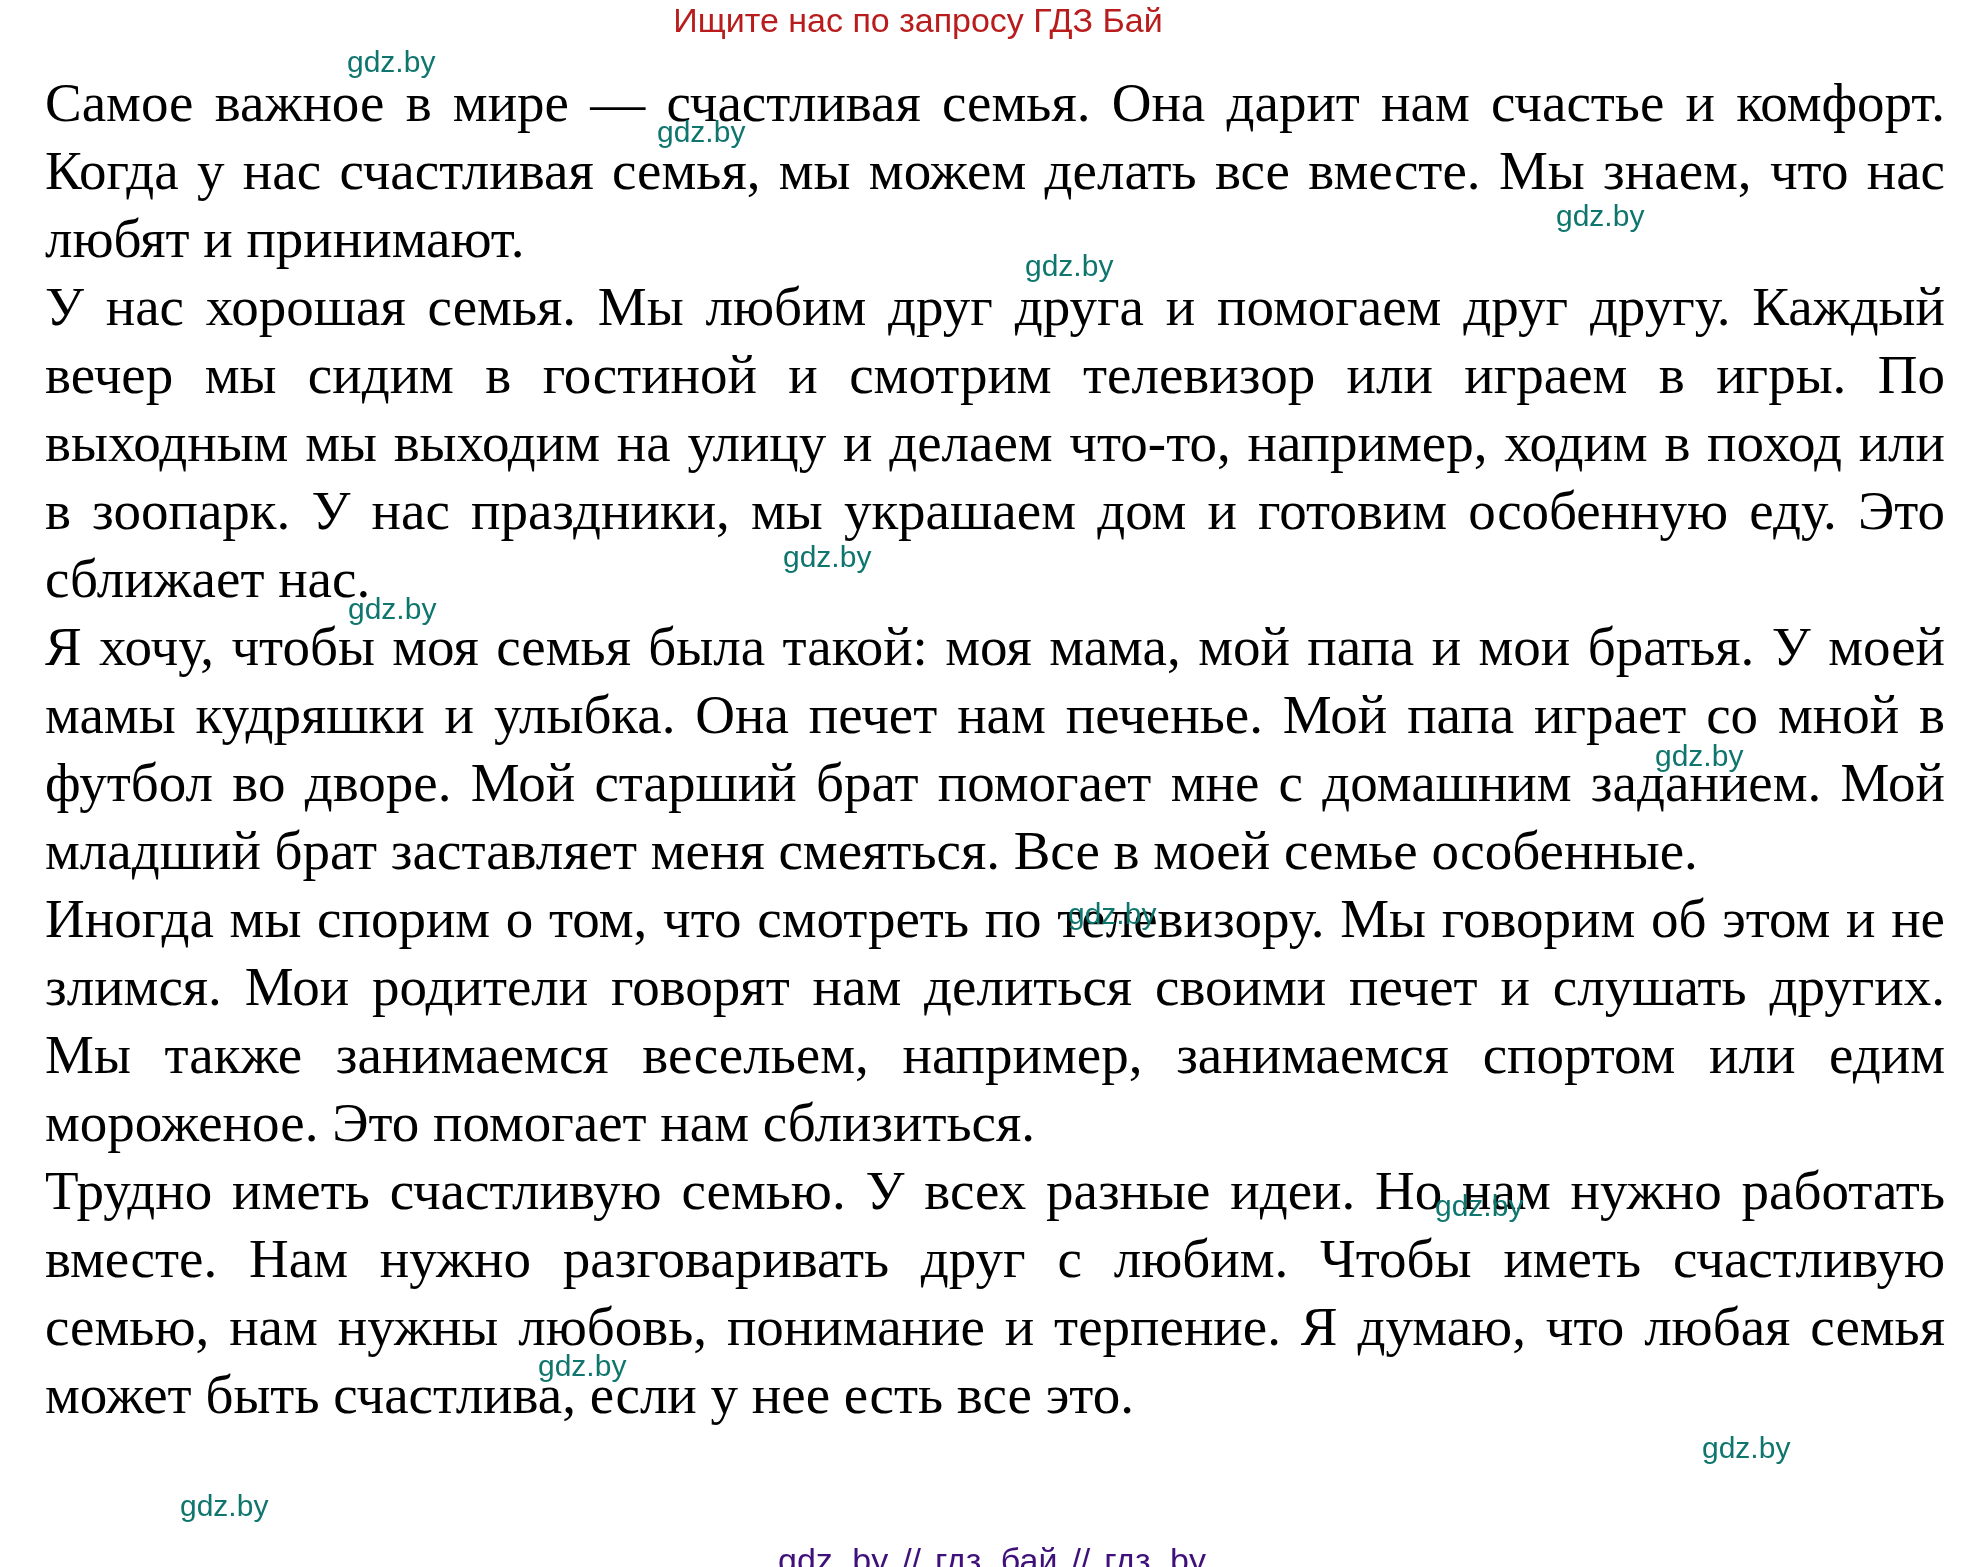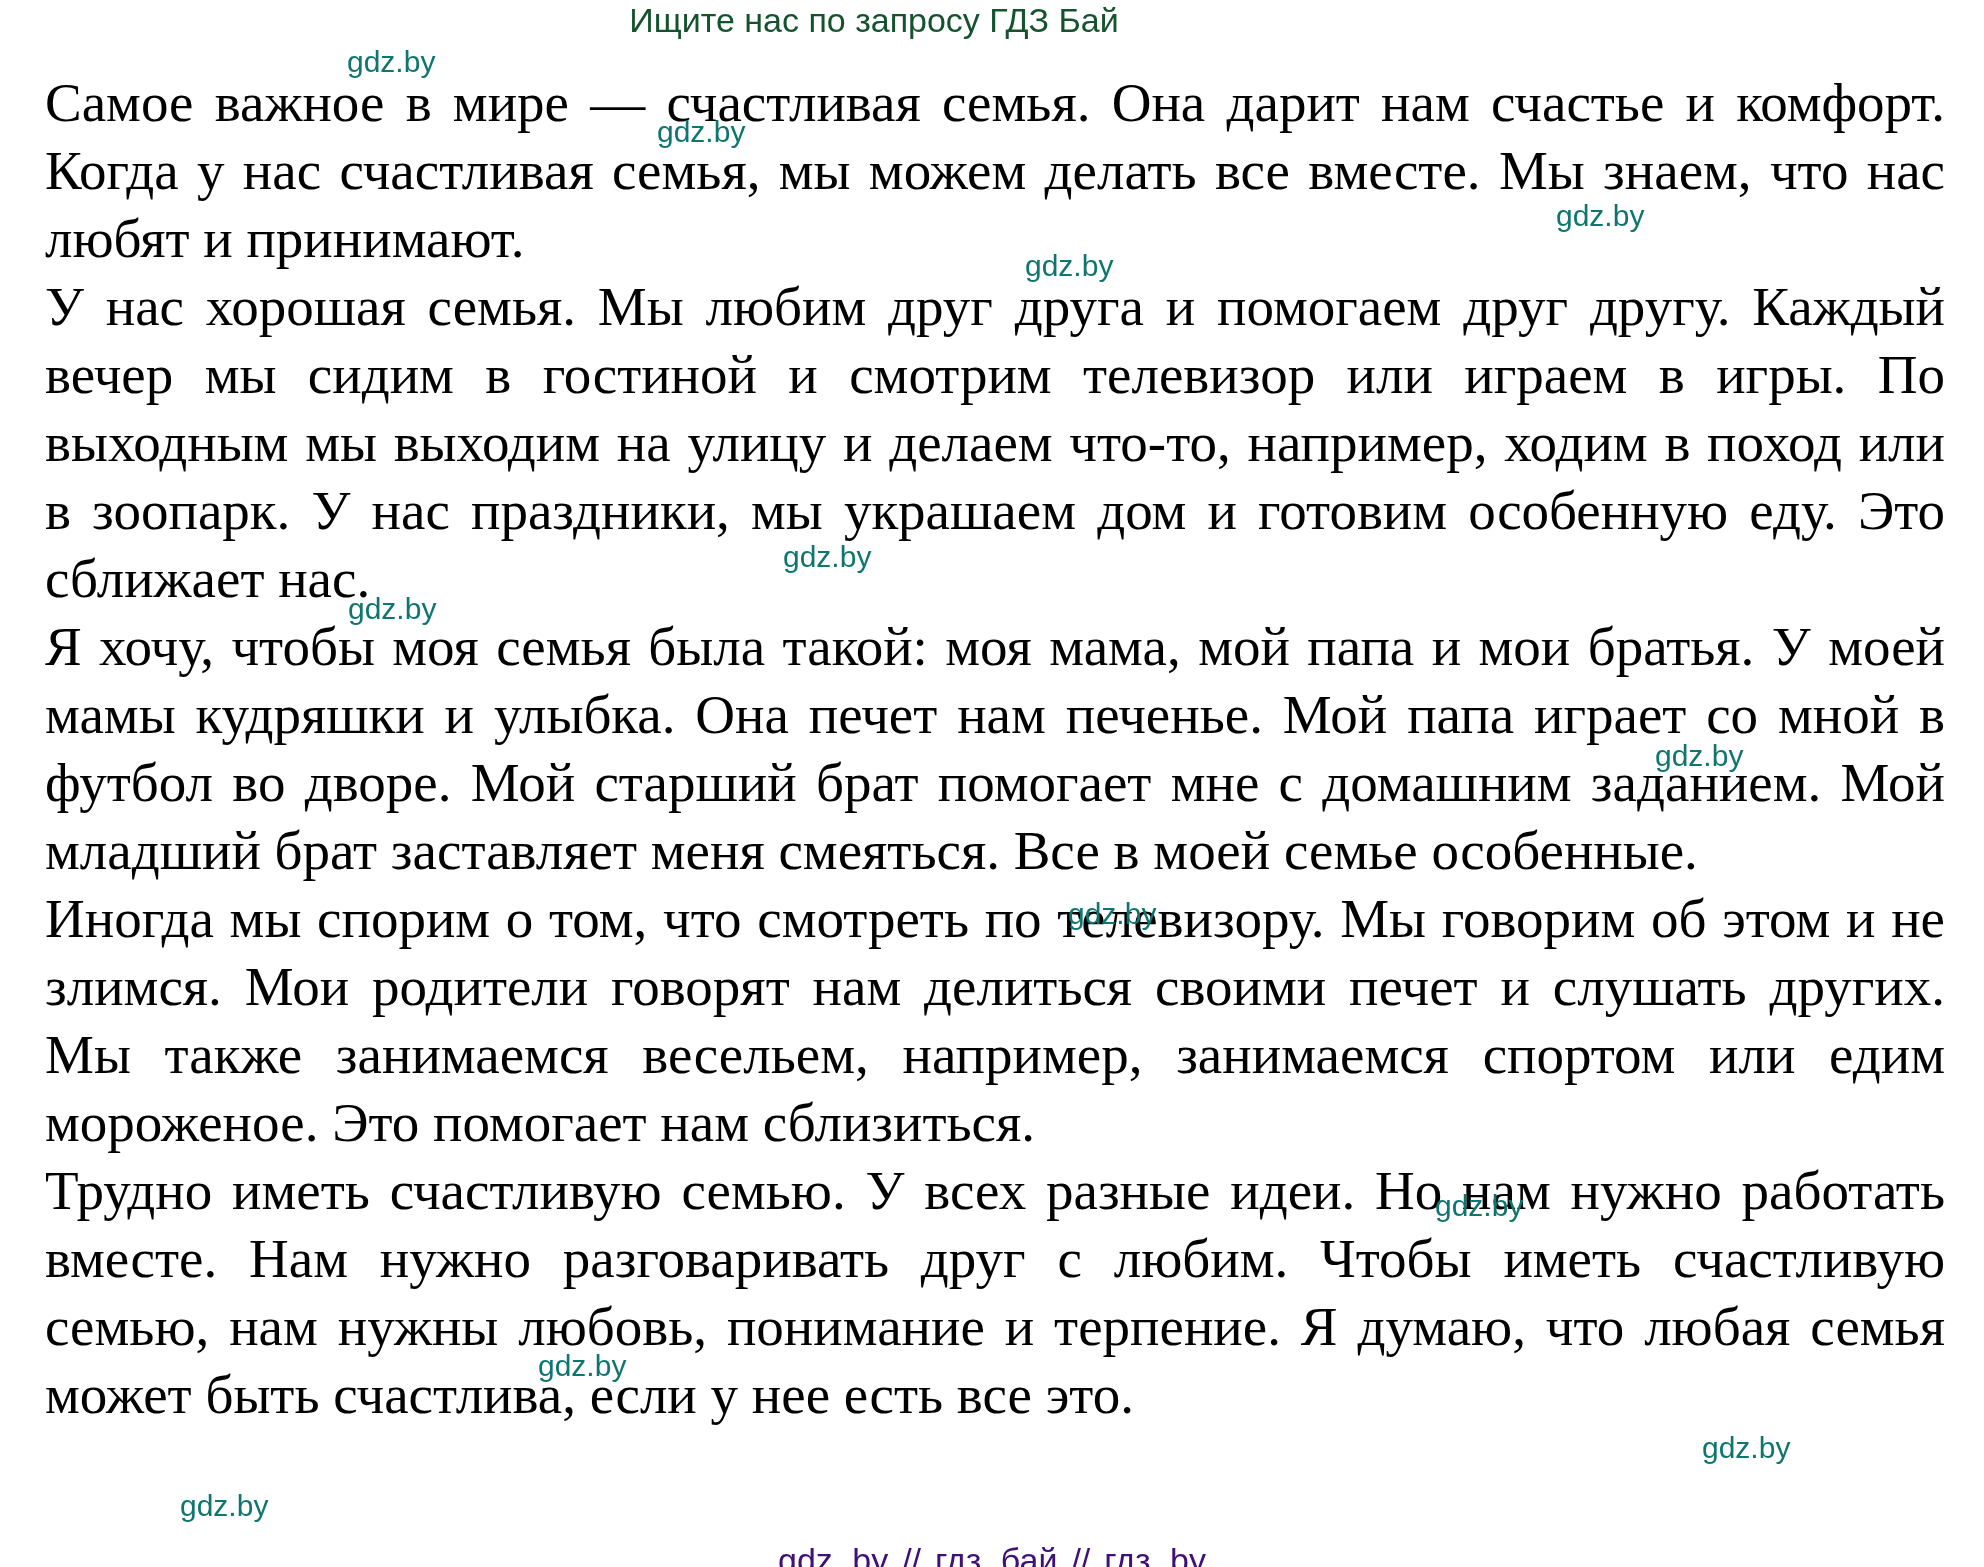--- a/index.html
+++ b/index.html
@@ -1,20 +1,20 @@
 <!DOCTYPE html>
 <html><head>
   <meta charset="utf-8">
   <style>
     html, body { margin: 0; padding: 0; background: #ffffff; }
     body { width: 1984px; height: 1567px; position: relative; overflow: hidden; }
     .header {
       position: absolute; left: 0; top: 0; width: 1748px; text-align: center;
       font-family: "Liberation Sans", sans-serif; font-size: 34px; line-height: 40px;
-      color: #14532d; top: 0px;
+      color: #b91c1c; top: 0px; padding-left: 44px;
     }
     .text-block {
       position: absolute; left: 45px; top: 69px; width: 1900px;
       font-family: Liberation Serif, serif; font-size: 55px; line-height: 68px;
       color: #000000; text-align: justify;
     }
     .para { margin: 0; }
     .wm {
       position: absolute; font-family: "Liberation Sans", sans-serif;
       font-size: 30px; color: #0f766e; line-height: 32px; white-space: nowrap;

